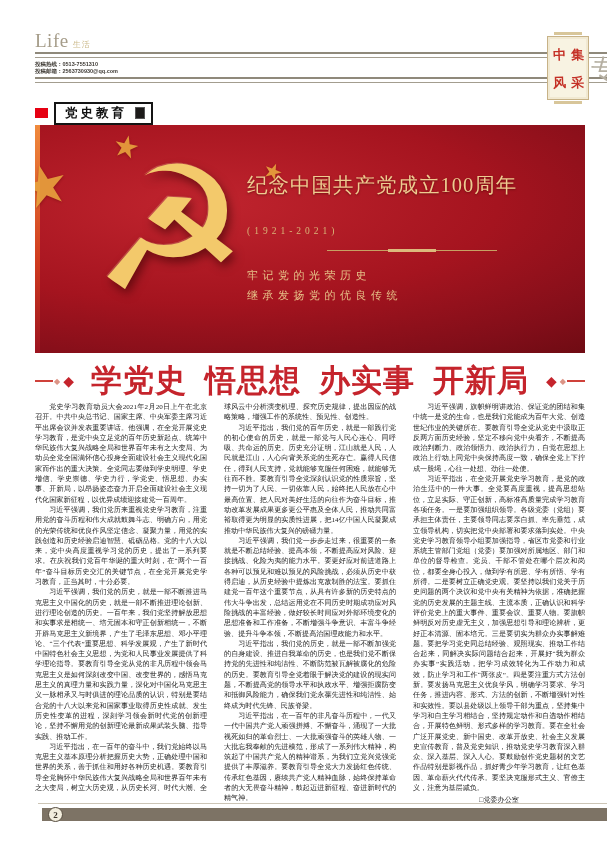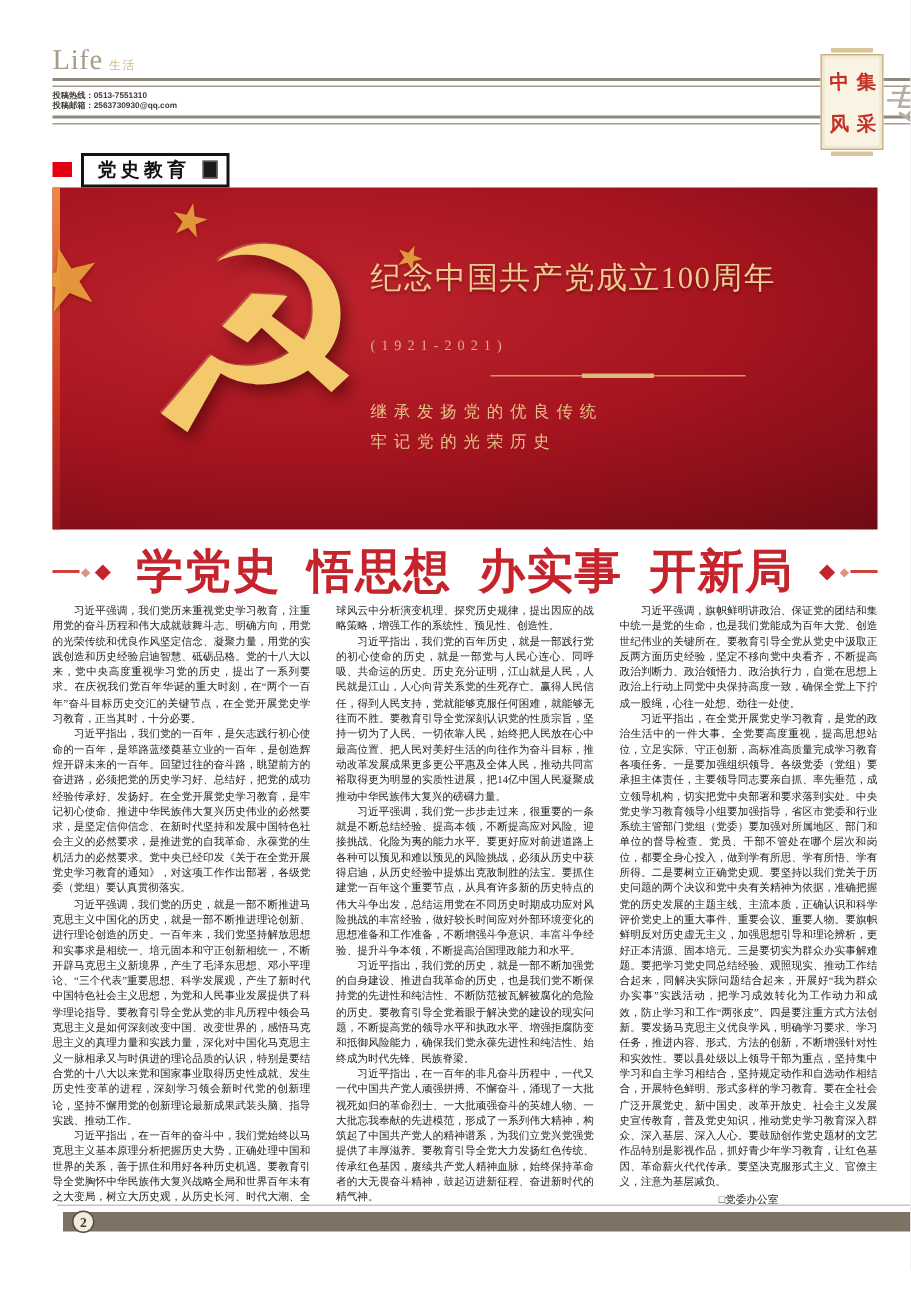--- a/index.html
+++ b/index.html
@@ -103,41 +103,41 @@
       <div class="emblem">☭</div>
       <div class="banner-text">
         <div class="banner-title">纪念中国共产党成立100周年</div>
         <div class="banner-years">(1921-2021)</div>
         <div class="banner-divider">
           <span class="thin"></span>
             <span class="thick"></span>
             <span class="thin"></span>
         </div>
         <div class="banner-slogan">
+          <div>牢记党的光荣历史</div>
           <div>继承发扬党的优良传统</div>
-          <div>牢记党的光荣历史</div>
         </div>
       </div>
     </div>
 
     <div class="headline">
       <span class="hl-line"></span>
       <span class="hl-d-sm">◆</span>
       <span class="hl-d-lg">◆</span>
       <span class="hl-text">
         <span>学党史</span><span>悟思想</span><span>办实事</span><span>开新局</span>
       </span>
       <span class="hl-d-lg">◆</span>
       <span class="hl-d-sm">◆</span>
       <span class="hl-line"></span>
     </div>
 
     <div class="article">
+      <p>党史学习教育动员大会2021年2月20日上午在北京召开。中共中央总书记、国家主席、中央军委主席习近平出席会议并发表重要讲话。他强调，在全党开展党史学习教育，是党中央立足党的百年历史新起点、统筹中华民族伟大复兴战略全局和世界百年未有之大变局、为动员全党全国满怀信心投身全面建设社会主义现代化国家而作出的重大决策。全党同志要做到学史明理、学史增信、学史崇德、学史力行，学党史、悟思想、办实事、开新局，以昂扬姿态奋力开启全面建设社会主义现代化国家新征程，以优异成绩迎接建党一百周年。</p>
       <p>习近平强调，我们党历来重视党史学习教育，注重用党的奋斗历程和伟大成就鼓舞斗志、明确方向，用党的光荣传统和优良作风坚定信念、凝聚力量，用党的实践创造和历史经验启迪智慧、砥砺品格。党的十八大以来，党中央高度重视学习党的历史，提出了一系列要求。在庆祝我们党百年华诞的重大时刻，在“两个一百年”奋斗目标历史交汇的关键节点，在全党开展党史学习教育，正当其时，十分必要。</p>
-      <p>习近平指出，我们党的一百年，是矢志践行初心使命的一百年，是筚路蓝缕奠基立业的一百年，是创造辉煌开辟未来的一百年。回望过往的奋斗路，眺望前方的奋进路，必须把党的历史学习好、总结好，把党的成功经验传承好、发扬好。在全党开展党史学习教育，是牢记初心使命、推进中华民族伟大复兴历史伟业的必然要求，是坚定信仰信念、在新时代坚持和发展中国特色社会主义的必然要求，是推进党的自我革命、永葆党的生机活力的必然要求。党中央已经印发《关于在全党开展党史学习教育的通知》，对这项工作作出部署，各级党委（党组）要认真贯彻落实。</p>
       <p>习近平强调，我们党的历史，就是一部不断推进马克思主义中国化的历史，就是一部不断推进理论创新、进行理论创造的历史。一百年来，我们党坚持解放思想和实事求是相统一、培元固本和守正创新相统一，不断开辟马克思主义新境界，产生了毛泽东思想、邓小平理论、“三个代表”重要思想、科学发展观，产生了新时代中国特色社会主义思想，为党和人民事业发展提供了科学理论指导。要教育引导全党从党的非凡历程中领会马克思主义是如何深刻改变中国、改变世界的，感悟马克思主义的真理力量和实践力量，深化对中国化马克思主义一脉相承又与时俱进的理论品质的认识，特别是要结合党的十八大以来党和国家事业取得历史性成就、发生历史性变革的进程，深刻学习领会新时代党的创新理论，坚持不懈用党的创新理论最新成果武装头脑、指导实践、推动工作。</p>
       <p>习近平指出，在一百年的奋斗中，我们党始终以马克思主义基本原理分析把握历史大势，正确处理中国和世界的关系，善于抓住和用好各种历史机遇。要教育引导全党胸怀中华民族伟大复兴战略全局和世界百年未有之大变局，树立大历史观，从历史长河、时代大潮、全球风云中分析演变机理、探究历史规律，提出因应的战略策略，增强工作的系统性、预见性、创造性。</p>
       <p>习近平指出，我们党的百年历史，就是一部践行党的初心使命的历史，就是一部党与人民心连心、同呼吸、共命运的历史。历史充分证明，江山就是人民，人民就是江山，人心向背关系党的生死存亡。赢得人民信任，得到人民支持，党就能够克服任何困难，就能够无往而不胜。要教育引导全党深刻认识党的性质宗旨，坚持一切为了人民、一切依靠人民，始终把人民放在心中最高位置、把人民对美好生活的向往作为奋斗目标，推动改革发展成果更多更公平惠及全体人民，推动共同富裕取得更为明显的实质性进展，把14亿中国人民凝聚成推动中华民族伟大复兴的磅礴力量。</p>
       <p>习近平强调，我们党一步步走过来，很重要的一条就是不断总结经验、提高本领，不断提高应对风险、迎接挑战、化险为夷的能力水平。要更好应对前进道路上各种可以预见和难以预见的风险挑战，必须从历史中获得启迪，从历史经验中提炼出克敌制胜的法宝。要抓住建党一百年这个重要节点，从具有许多新的历史特点的伟大斗争出发，总结运用党在不同历史时期成功应对风险挑战的丰富经验，做好较长时间应对外部环境变化的思想准备和工作准备，不断增强斗争意识、丰富斗争经验、提升斗争本领，不断提高治国理政能力和水平。</p>
       <p>习近平指出，我们党的历史，就是一部不断加强党的自身建设、推进自我革命的历史，也是我们党不断保持党的先进性和纯洁性、不断防范被瓦解被腐化的危险的历史。要教育引导全党着眼于解决党的建设的现实问题，不断提高党的领导水平和执政水平、增强拒腐防变和抵御风险能力，确保我们党永葆先进性和纯洁性、始终成为时代先锋、民族脊梁。</p>
       <p>习近平指出，在一百年的非凡奋斗历程中，一代又一代中国共产党人顽强拼搏、不懈奋斗，涌现了一大批视死如归的革命烈士、一大批顽强奋斗的英雄人物、一大批忘我奉献的先进模范，形成了一系列伟大精神，构筑起了中国共产党人的精神谱系，为我们立党兴党强党提供了丰厚滋养。要教育引导全党大力发扬红色传统、传承红色基因，赓续共产党人精神血脉，始终保持革命者的大无畏奋斗精神，鼓起迈进新征程、奋进新时代的精气神。</p>
       <p>习近平强调，旗帜鲜明讲政治、保证党的团结和集中统一是党的生命，也是我们党能成为百年大党、创造世纪伟业的关键所在。要教育引导全党从党史中汲取正反两方面历史经验，坚定不移向党中央看齐，不断提高政治判断力、政治领悟力、政治执行力，自觉在思想上政治上行动上同党中央保持高度一致，确保全党上下拧成一股绳，心往一处想、劲往一处使。</p>
       <p>习近平指出，在全党开展党史学习教育，是党的政治生活中的一件大事。全党要高度重视，提高思想站位，立足实际、守正创新，高标准高质量完成学习教育各项任务。一是要加强组织领导。各级党委（党组）要承担主体责任，主要领导同志要亲自抓、率先垂范，成立领导机构，切实把党中央部署和要求落到实处。中央党史学习教育领导小组要加强指导，省区市党委和行业系统主管部门党组（党委）要加强对所属地区、部门和单位的督导检查。党员、干部不管处在哪个层次和岗位，都要全身心投入，做到学有所思、学有所悟、学有所得。二是要树立正确党史观。要坚持以我们党关于历史问题的两个决议和党中央有关精神为依据，准确把握党的历史发展的主题主线、主流本质，正确认识和科学评价党史上的重大事件、重要会议、重要人物。要旗帜鲜明反对历史虚无主义，加强思想引导和理论辨析，更好正本清源、固本培元。三是要切实为群众办实事解难题。要把学习党史同总结经验、观照现实、推动工作结合起来，同解决实际问题结合起来，开展好“我为群众办实事”实践活动，把学习成效转化为工作动力和成效，防止学习和工作“两张皮”。四是要注重方式方法创新。要发扬马克思主义优良学风，明确学习要求、学习任务，推进内容、形式、方法的创新，不断增强针对性和实效性。要以县处级以上领导干部为重点，坚持集中学习和自主学习相结合，坚持规定动作和自选动作相结合，开展特色鲜明、形式多样的学习教育。要在全社会广泛开展党史、新中国史、改革开放史、社会主义发展史宣传教育，普及党史知识，推动党史学习教育深入群众、深入基层、深入人心。要鼓励创作党史题材的文艺作品特别是影视作品，抓好青少年学习教育，让红色基因、革命薪火代代传承。要坚决克服形式主义、官僚主义，注意为基层减负。</p>
       <p class="byline">□党委办公室</p>
     </div>

